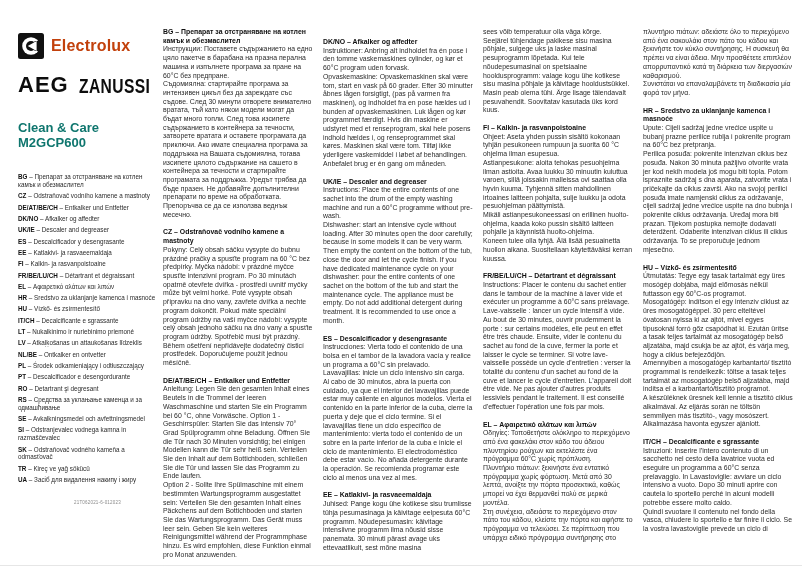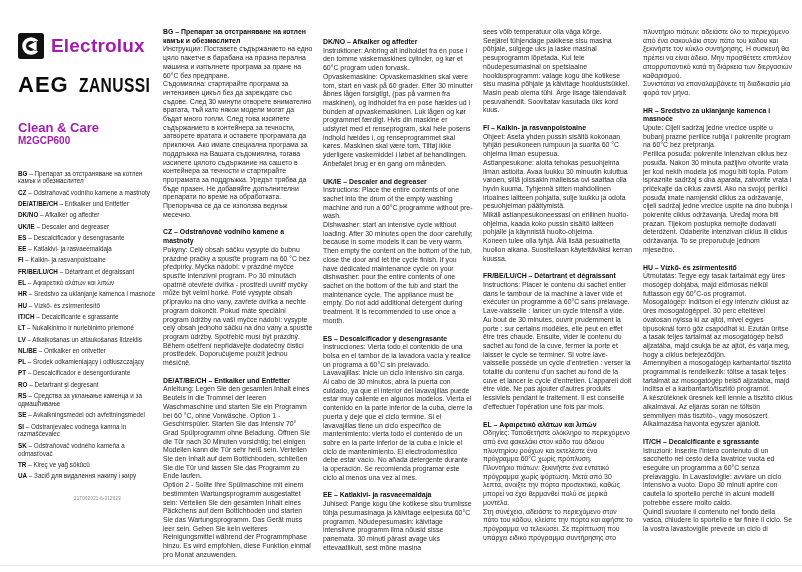--- a/index.html
+++ b/index.html
@@ -10,31 +10,31 @@
     color:#262626;
     position:relative;
     overflow:hidden;
   }
   .page{position:absolute;inset:0;background:#fff;}
 
   
   .left-col{position:absolute;left:18px;top:33px;width:138px;}
   .brand-lockup{display:flex;align-items:center;gap:7px;}
   .brand-wordmark{
-    font-size:19px;font-weight:600;letter-spacing:.2px;color:#a21caf;
-  }
-  .brand-row2{margin-top:13px;display:flex;align-items:center;gap:10px;}
+    font-size:16px;font-weight:600;letter-spacing:.2px;color:#c2410c;
+  }
+  .brand-row2{margin-top:13px;display:flex;align-items:flex-end;gap:10px;}
   .aeg{font-size:22px;font-weight:800;letter-spacing:1px;color:#0d0d0d;}
   .zanussi{
     display:inline-block;font-size:20px;font-weight:800;color:#0d0d0d;
     transform:scale(.78,1.02);transform-origin:left center;letter-spacing:.5px;
   }
-  .product-block{margin-top:22px;font-weight:700;color:#a21caf;}
+  .product-block{margin-top:22px;font-weight:700;color:#0f766e;}
   .product-title{font-size:13px;}
-  .product-model{font-size:10px;line-height:1.25;}
+  .product-model{font-size:13px;line-height:1.25;}
   .lang-list{margin-top:22px;}
   .lang-item{
     font-size:6.3px;line-height:7.9px;margin-bottom:3.4px;color:#2b2b2b;
   }
   .lang-item b{font-weight:700;color:#111;}
   .doc-code{
     margin-top:16px;margin-left:56px;font-size:4.5px;color:#8a8a8a;letter-spacing:.2px;
   }
 
   

